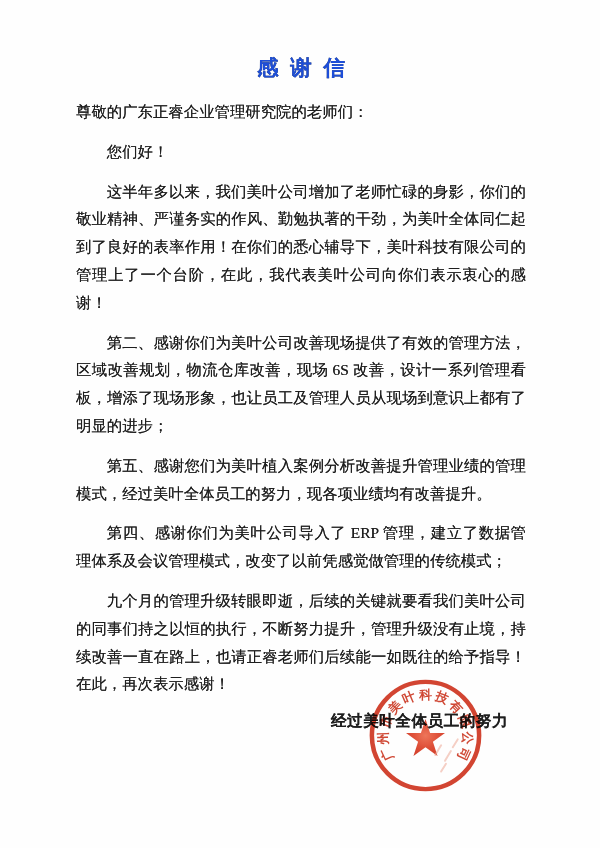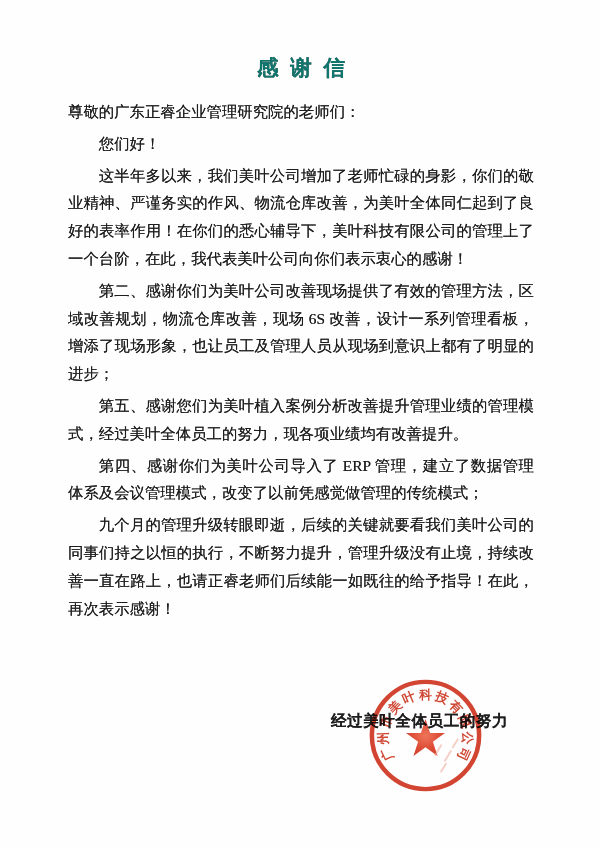--- a/index.html
+++ b/index.html
@@ -21,25 +21,25 @@
     width:474px;
   }
   .title {
     margin:0 0 15px 0;
     font-size:21.5px;
     font-weight:bold;
     text-align:center;
     letter-spacing:0.55em;
     text-indent:0.55em;
     line-height:1.35;
-    color:#0f766e;
+    color:#1d4ed8;
     text-shadow:0 0 .5px #444;
   }
   .body-text p {
-    margin:4px;
+    margin:12px;
     font-size:15.4px;
     line-height:27.8px;
     text-align:justify;
     text-justify:inter-ideograph;
     text-shadow:0 0 .5px #3a3a3a;
     word-break:break-all;
   }
   .body-text p.indent { text-indent:2em; }
   .signature {
     position:absolute;
@@ -72,21 +72,21 @@
 <body>
 
 <div class="page">
 
   <div class="letter">
     <h1 class="title">感谢信</h1>
     <div class="body-text">
       <p>尊敬的广东正睿企业管理研究院的老师们：</p>
       <p class="indent">您们好！</p>
       <div id="paragraphs">
-          <p class="indent">这半年多以来，我们美叶公司增加了老师忙碌的身影，你们的敬业精神、严谨务实的作风、物流仓库改善，为美叶全体同仁起到了良好的表率作用！在你们的悉心辅导下，美叶科技有限公司的管理上了一个台阶，在此，我代表美叶公司向你们表示衷心的感谢！</p>
+          <p class="indent">这半年多以来，我们美叶公司增加了老师忙碌的身影，你们的敬业精神、严谨务实的作风、勤勉执著的干劲，为美叶全体同仁起到了良好的表率作用！在你们的悉心辅导下，美叶科技有限公司的管理上了一个台阶，在此，我代表美叶公司向你们表示衷心的感谢！</p>
           <p class="indent">第二、感谢你们为美叶公司改善现场提供了有效的管理方法，区域改善规划，物流仓库改善，现场 6S 改善，设计一系列管理看板，增添了现场形象，也让员工及管理人员从现场到意识上都有了明显的进步；</p>
           <p class="indent">第五、感谢您们为美叶植入案例分析改善提升管理业绩的管理模式，经过美叶全体员工的努力，现各项业绩均有改善提升。</p>
           <p class="indent">第四、感谢你们为美叶公司导入了 ERP 管理，建立了数据管理体系及会议管理模式，改变了以前凭感觉做管理的传统模式；</p>
           <p class="indent">九个月的管理升级转眼即逝，后续的关键就要看我们美叶公司的同事们持之以恒的执行，不断努力提升，管理升级没有止境，持续改善一直在路上，也请正睿老师们后续能一如既往的给予指导！在此，再次表示感谢！</p>
         </div>
     </div>
   </div>
 
   <div class="signature">经过美叶全体员工的努力</div>
 

